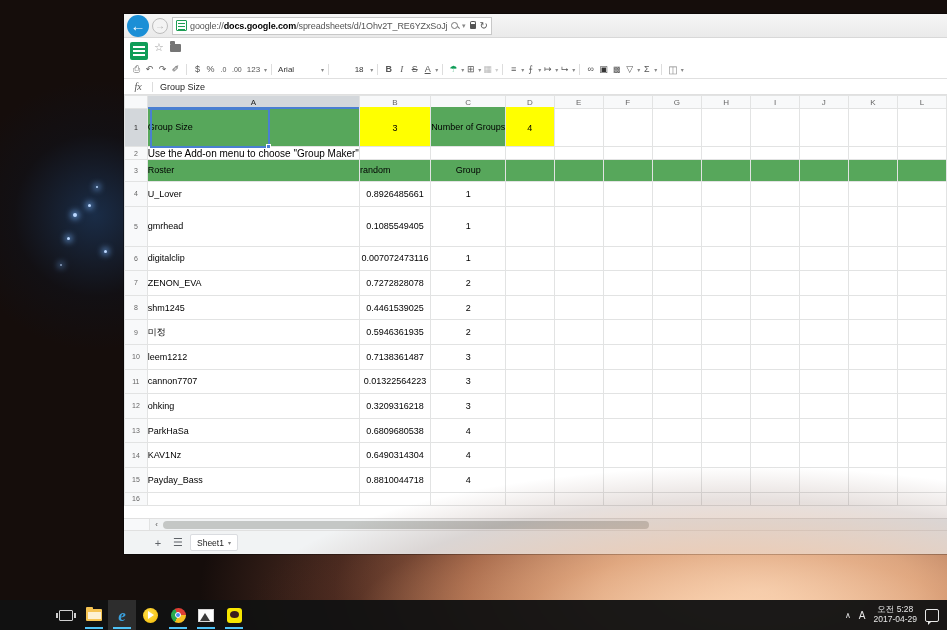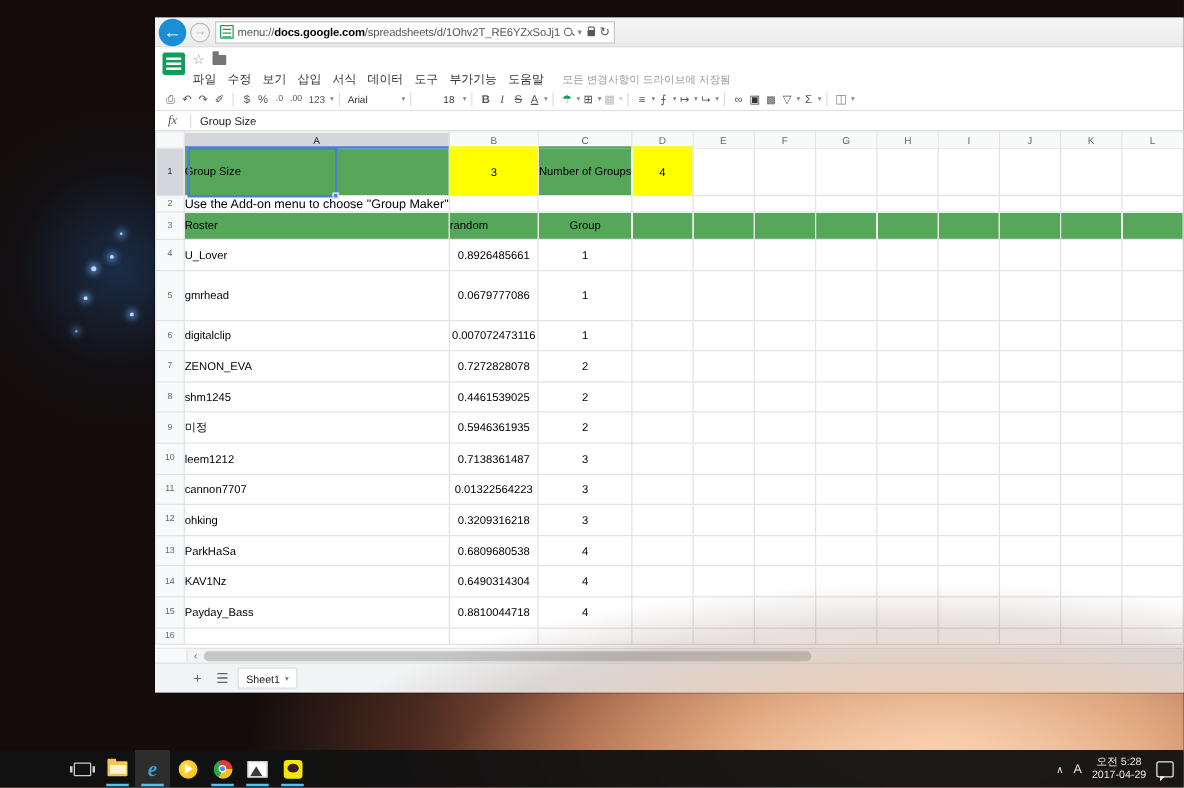--- a/index.html
+++ b/index.html
@@ -250,51 +250,39 @@
   <div class="sparkle" style="left:96px;top:186px;width:2px;height:2px;"></div>
   <div class="sparkle" style="left:60px;top:264px;width:2px;height:2px;opacity:.7;"></div>
 
   <div id="browser">
 
     <div class="navbar">
       <div class="backbtn">←</div>
       <div class="fwdbtn">→</div>
       <div class="addrbar">
         <div class="favicon-sheets"></div>
-        <div class="url"><span>menu://</span><b>docs.google.com</b><span>/spreadsheets/d/1Ohv2T_RE6YZxSoJj16BVUPN7sgR_LPm</span></div>
+        <div class="url"><span>google://</span><b>docs.google.com</b><span>/spreadsheets/d/1Ohv2T_RE6YZxSoJj16BVUPN7sgR_LPm</span></div>
         <div class="addr-icons">
           <span class="mag"></span>
           <span style="font-size:7px;color:#888;">▾</span>
           <span class="lock"></span>
           <span class="refresh">↻</span>
         </div>
       </div>
     </div>
 
 
     <div class="sheets-head">
       <div class="sheets-logo-box">
         <div class="sheets-logo"></div>
       </div>
       <div class="title-block">
         <div class="doc-title-row">
           <span class="star">☆</span>
           <span class="folder"></span>
-        </div>
-        <div class="menubar">
-          <span>파일</span>
-          <span>수정</span>
-          <span>보기</span>
-          <span>삽입</span>
-          <span>서식</span>
-          <span>데이터</span>
-          <span>도구</span>
-          <span>부가기능</span>
-          <span>도움말</span>
-          <span class="saved">모든 변경사항이 드라이브에 저장됨</span>
         </div>
       </div>
     </div>
 
     <div class="toolbar">
       <div class="tb">⎙</div>
       <div class="tb">↶</div>
       <div class="tb">↷</div>
       <div class="tb">✐</div>
       <div class="tbsep"></div>
@@ -446,21 +434,21 @@
               <td class="cell"></td>
             <td class="cell"></td>
               <td class="cell"></td>
             <td class="cell"></td>
               <td class="cell"></td>
             <td class="cell"></td>
           </tr>
           <tr style="height:40px">
             <td class="rowh">5</td>
             <td class="cell">gmrhead</td>
-            <td class="cell rand">0.0679777086</td>
+            <td class="cell rand">0.1085549405</td>
             <td class="cell num-big">1</td>
             <td class="cell"></td>
               <td class="cell"></td>
             <td class="cell"></td>
               <td class="cell"></td>
             <td class="cell"></td>
               <td class="cell"></td>
             <td class="cell"></td>
               <td class="cell"></td>
             <td class="cell"></td>

